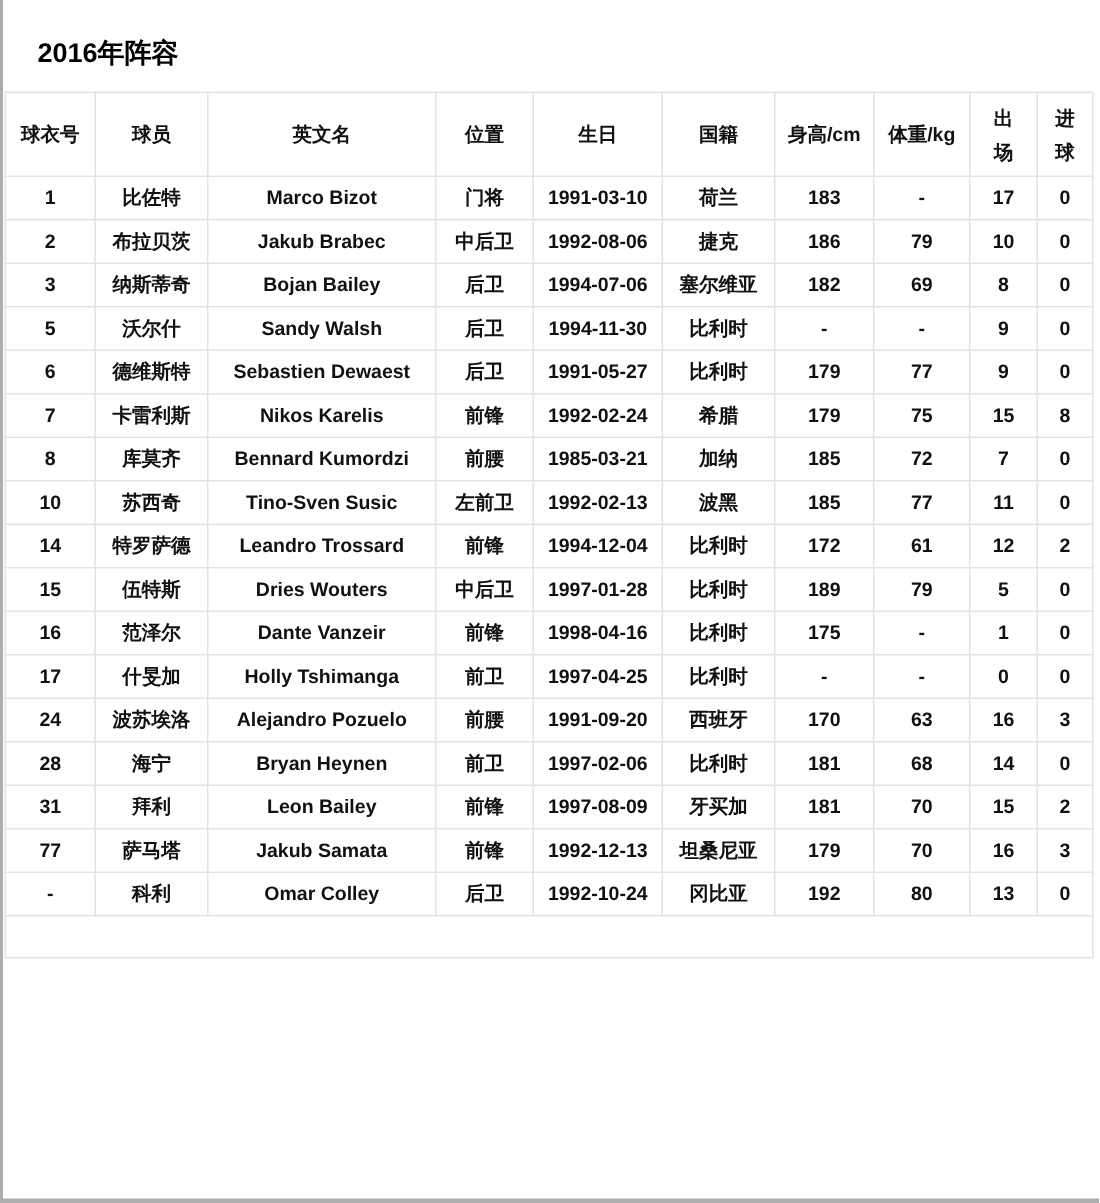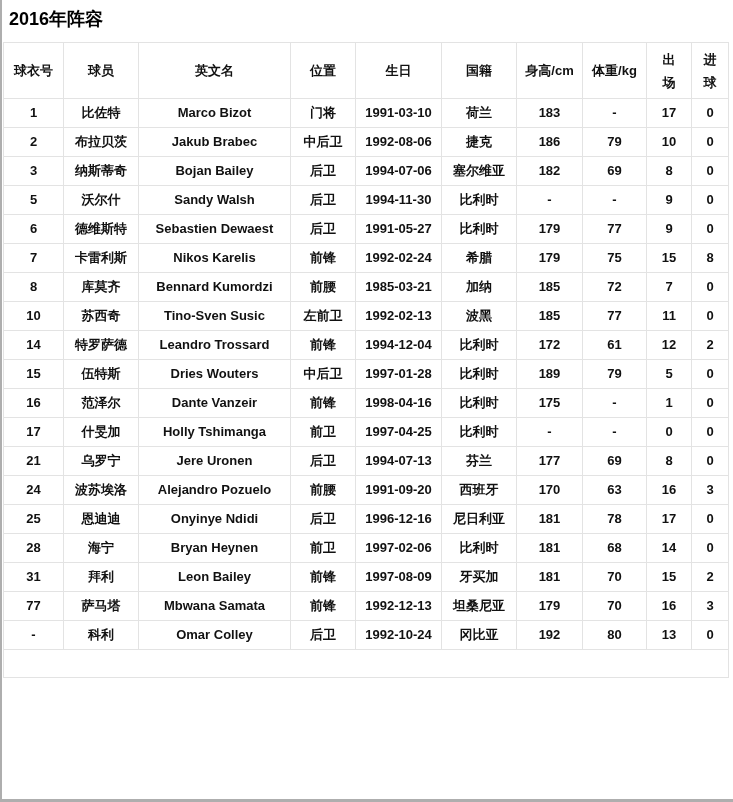--- a/index.html
+++ b/index.html
@@ -21,21 +21,21 @@
     width: 2px; height: 802px;
     background: #aeaeae;
   }
   .bottom-edge {
     position: absolute;
     left: 0; bottom: 0;
     width: 733px; height: 3px;
     background: #aeaeae;
   }
   .page-title {
-    margin: 0;
+    margin: 16px;
     padding: 9px 0 0 9px;
     font-size: 18px;
     font-weight: bold;
     color: #000000;
     line-height: 20px;
   }
   table.squad {
     border-collapse: collapse;
     table-layout: fixed;
     width: 725px;
@@ -242,56 +242,32 @@
           <td>Holly Tshimanga</td>
           <td>前卫</td>
           <td>1997-04-25</td>
           <td>比利时</td>
           <td>-</td>
           <td>-</td>
           <td>0</td>
           <td>0</td>
         </tr>
         <tr>
-          <td>21</td>
-          <td>乌罗宁</td>
-          <td>Jere Uronen</td>
-          <td>后卫</td>
-          <td>1994-07-13</td>
-          <td>芬兰</td>
-          <td>177</td>
-          <td>69</td>
-          <td>8</td>
-          <td>0</td>
-        </tr>
-        <tr>
           <td>24</td>
           <td>波苏埃洛</td>
           <td>Alejandro Pozuelo</td>
           <td>前腰</td>
           <td>1991-09-20</td>
           <td>西班牙</td>
           <td>170</td>
           <td>63</td>
           <td>16</td>
           <td>3</td>
         </tr>
         <tr>
-          <td>25</td>
-          <td>恩迪迪</td>
-          <td>Onyinye Ndidi</td>
-          <td>后卫</td>
-          <td>1996-12-16</td>
-          <td>尼日利亚</td>
-          <td>181</td>
-          <td>78</td>
-          <td>17</td>
-          <td>0</td>
-        </tr>
-        <tr>
           <td>28</td>
           <td>海宁</td>
           <td>Bryan Heynen</td>
           <td>前卫</td>
           <td>1997-02-06</td>
           <td>比利时</td>
           <td>181</td>
           <td>68</td>
           <td>14</td>
           <td>0</td>
@@ -304,21 +280,21 @@
           <td>1997-08-09</td>
           <td>牙买加</td>
           <td>181</td>
           <td>70</td>
           <td>15</td>
           <td>2</td>
         </tr>
         <tr>
           <td>77</td>
           <td>萨马塔</td>
-          <td>Mbwana Samata</td>
+          <td>Jakub Samata</td>
           <td>前锋</td>
           <td>1992-12-13</td>
           <td>坦桑尼亚</td>
           <td>179</td>
           <td>70</td>
           <td>16</td>
           <td>3</td>
         </tr>
         <tr>
           <td>-</td>

